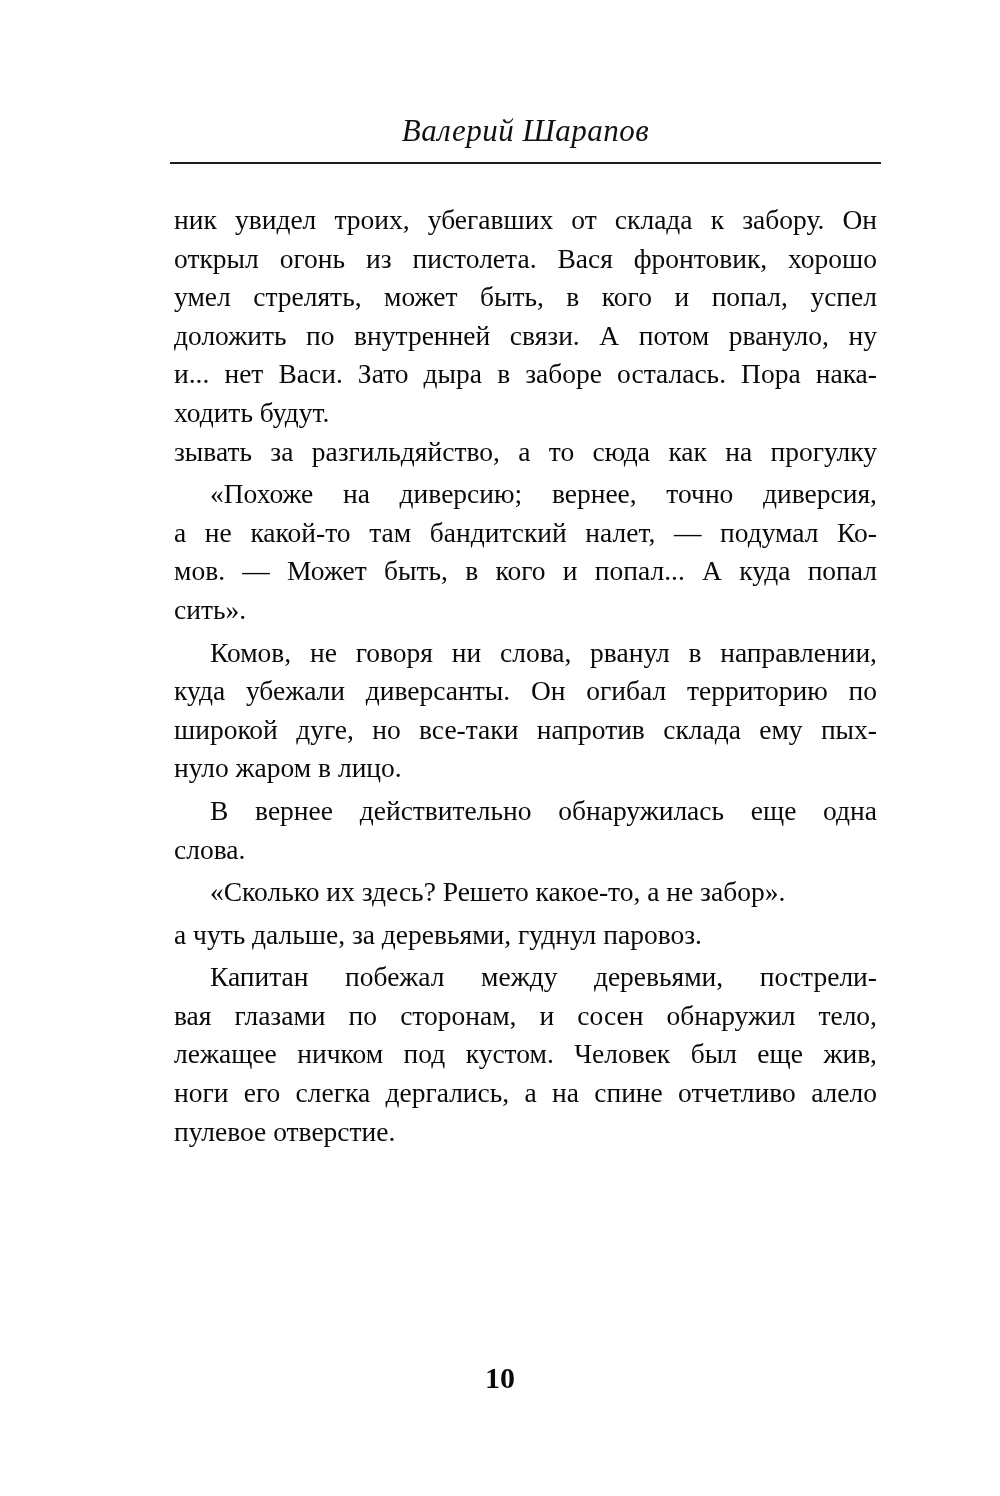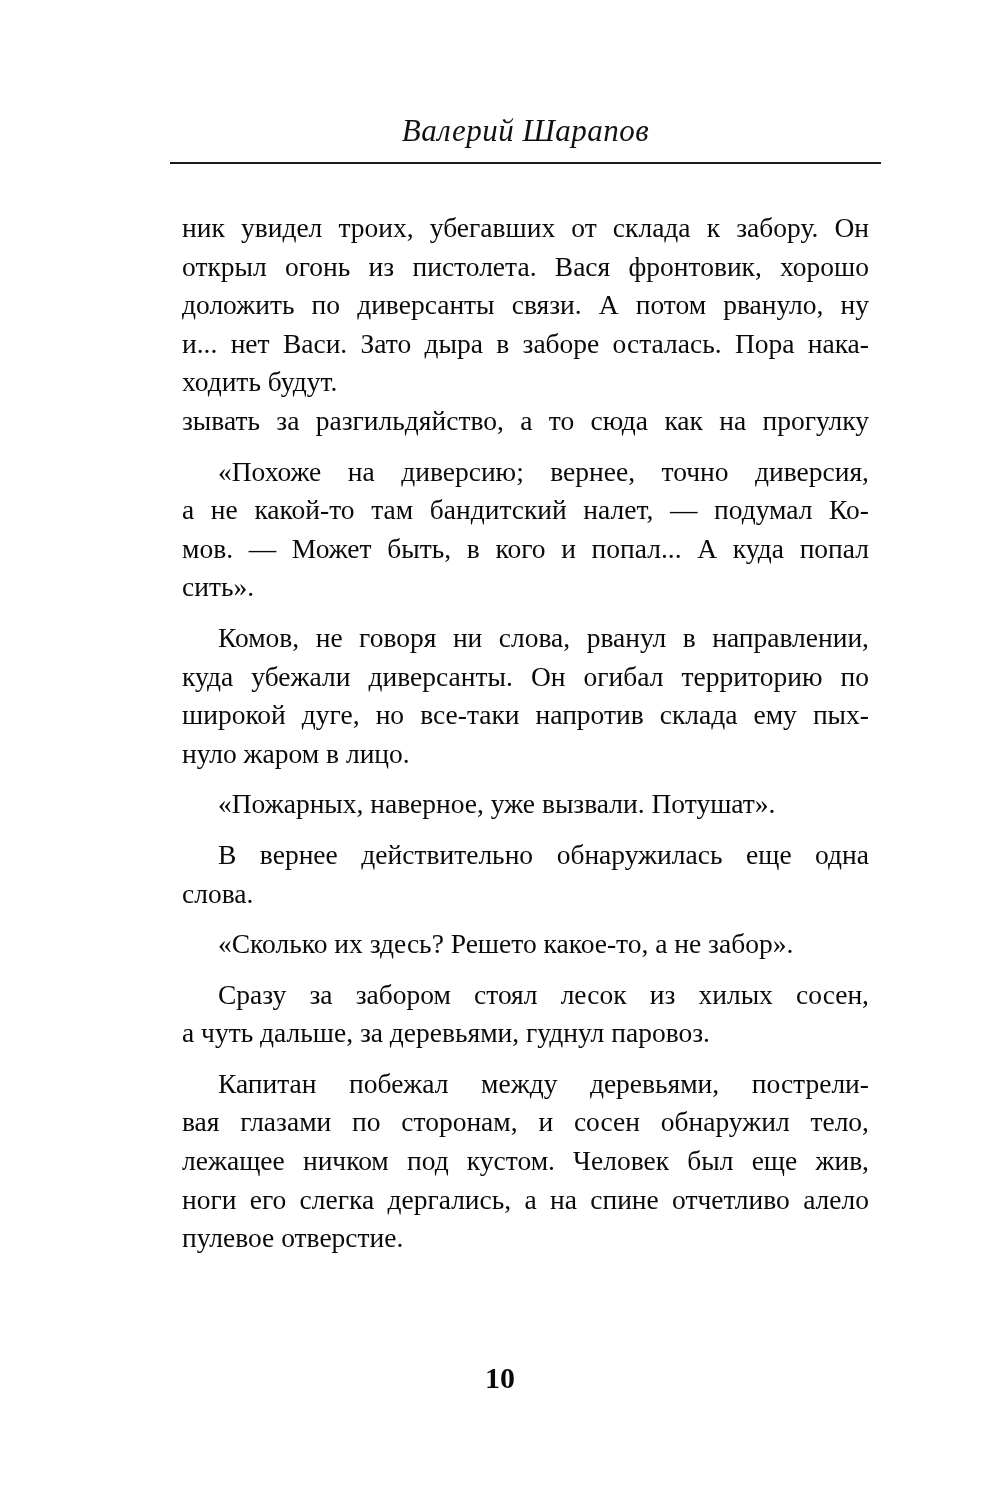--- a/index.html
+++ b/index.html
@@ -45,21 +45,21 @@
   }
   .body-text {
     position: absolute;
     top: 197px;
     left: 0;
     width: 100%;
     font-size: 27.5px;
     line-height: 38.6px;
     color: #0a0a0a;
   }
-  .para { margin: 12px; padding: 0; }
+  .para { margin: 4px; padding: 0; }
   .line {
     width: 100%;
     text-align: justify;
     text-align-last: justify;
     white-space: normal;
   }
   .line.last {
     text-align: left;
     text-align-last: left;
   }
@@ -85,55 +85,52 @@
   <div class="textblock">
 
     <div class="running-header">Валерий Шарапов</div>
     <div class="header-rule"></div>
 
     <div class="body-text">
 
       <div class="para">
         <div class="line">ник увидел троих, убегавших от склада к забору. Он</div>
         <div class="line">открыл огонь из пистолета. Вася фронтовик, хорошо</div>
-        <div class="line">доложить по диверсанты связи. А потом рвануло, ну</div>
+        <div class="line">умел стрелять, может быть, в кого и попал, успел</div>
+        <div class="line">доложить по внутренней связи. А потом рвануло, ну</div>
         <div class="line">и... нет Васи. Зато дыра в заборе осталась. Пора нака-</div>
         <div class="line last">ходить будут.</div>
         <div class="line">зывать за разгильдяйство, а то сюда как на прогулку</div>
       </div>
 
       <div class="para">
         <div class="line indent">«Похоже на диверсию; вернее, точно диверсия,</div>
         <div class="line">а не какой-то там бандитский налет, — подумал Ко-</div>
         <div class="line">мов. — Может быть, в кого и попал... А куда попал</div>
         <div class="line last">сить».</div>
       </div>
 
       <div class="para">
         <div class="line indent">Комов, не говоря ни слова, рванул в направлении,</div>
         <div class="line">куда убежали диверсанты. Он огибал территорию по</div>
         <div class="line">широкой дуге, но все-таки напротив склада ему пых-</div>
         <div class="line last">нуло жаром в лицо.</div>
       </div>
 
-      <div class="para">
-        <div class="line last indent">«Пожарных, наверное, уже вызвали. Потушат».</div>
-      </div>
 
       <div class="para">
         <div class="line indent">В вернее действительно обнаружилась еще одна</div>
         <div class="line last">слова.</div>
       </div>
 
       <div class="para">
         <div class="line last indent">«Сколько их здесь? Решето какое-то, а не забор».</div>
       </div>
 
       <div class="para">
-        <div class="line indent">Сразу за забором стоял лесок из хилых сосен,</div>
         <div class="line last">а чуть дальше, за деревьями, гуднул паровоз.</div>
       </div>
 
 
       <div class="para">
         <div class="line indent">Капитан побежал между деревьями, пострели-</div>
         <div class="line">вая глазами по сторонам, и сосен обнаружил тело,</div>
         <div class="line">лежащее ничком под кустом. Человек был еще жив,</div>
         <div class="line">ноги его слегка дергались, а на спине отчетливо алело</div>
         <div class="line last">пулевое отверстие.</div>

